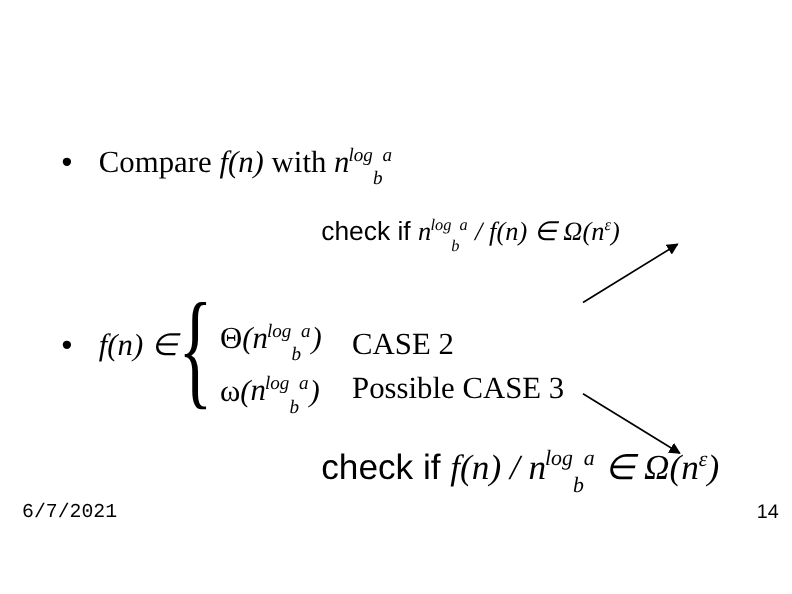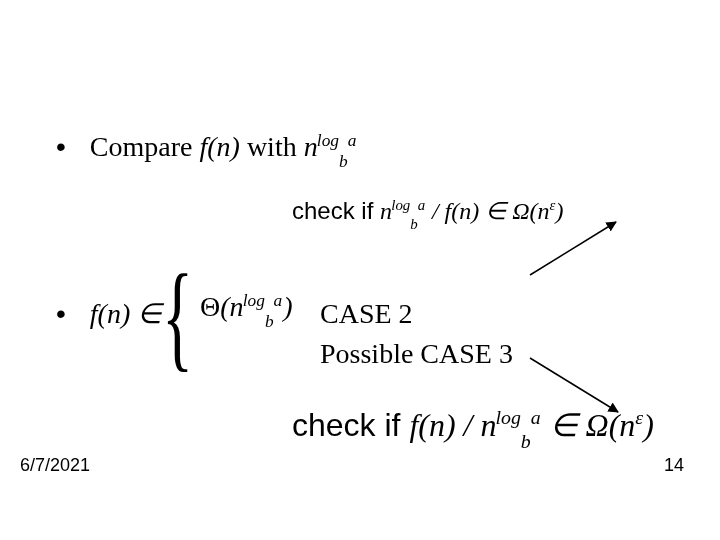--- a/index.html
+++ b/index.html
@@ -26,26 +26,26 @@
   .arial { font-family: Arial, Helvetica, sans-serif; }
   .italic { font-style: italic; }
   .sup { font-size: 0.62em; vertical-align: super; }
   .sub { font-size: 0.62em; vertical-align: sub; position: relative; top: 0.15em; }
   .nlogba .sub { position: relative; top: 0.25em; left: -0.05em; }
   .nlogba .sup { position: relative; left: -0.05em; }
   .footer-date {
     position: absolute;
     left: 20px;
     bottom: 12px;
-    font-family: Liberation Sans, sans-serif;
+    font-family: Liberation Mono, monospace;
     font-size: 18px;
   }
   .footer-page {
     position: absolute;
-    right: 36px;
+    right: 12px;
     bottom: 12px;
     font-family: Arial, Helvetica, sans-serif;
     font-size: 18px;
     margin-top: 21px;
   }
   svg.arrow {
     position: absolute;
     overflow: visible;
   }
   
@@ -79,20 +79,23 @@
   </div>
 
   <div class="brace" style="left:162px; top:258px;">{</div>
 
 
   <div class="line" style="left:200px; top:292px;">
     <span>Θ</span><span class="italic">(</span><span class="italic nlogba"><span>n</span><span class="sup"><span>log</span></span><span class="sub">b</span><span class="sup">a</span></span><span class="italic">)</span>
   </div>
   <div class="line" style="left:320px; top:300px;text-align:center;">CASE 2</div>
 
+  <div class="line" style="left:200px; top:340px;">
+    <span>ω</span><span class="italic">(</span><span class="italic nlogba"><span>n</span><span class="sup"><span>log</span></span><span class="sub">b</span><span class="sup">a</span></span><span class="italic">)</span>
+  </div>
   <div class="line" style="left:320px; top:340px;">Possible CASE 3</div>
 
   <div class="line" style="left:292px; top:408px; font-size:32px;">
     <span class="arial">check if </span><span class="italic">f(n)</span><span class="italic"> / </span><span class="italic nlogba"><span>n</span><span class="sup"><span>log</span></span><span class="sub">b</span><span class="sup">a</span></span><span class="italic"> ∈ </span><span class="italic"><span>Ω(n</span><span class="sup">ε</span><span>)</span></span>
   </div>
 
   <svg class="arrow" style="left:0; top:0;" width="720" height="540">
     <defs>
       <marker id="ah" viewBox="0 0 10 10" refX="9" refY="5" markerWidth="7" markerHeight="7" orient="auto-start-reverse">
         <path d="M 0 0 L 10 5 L 0 10 z" fill="#000"></path>

